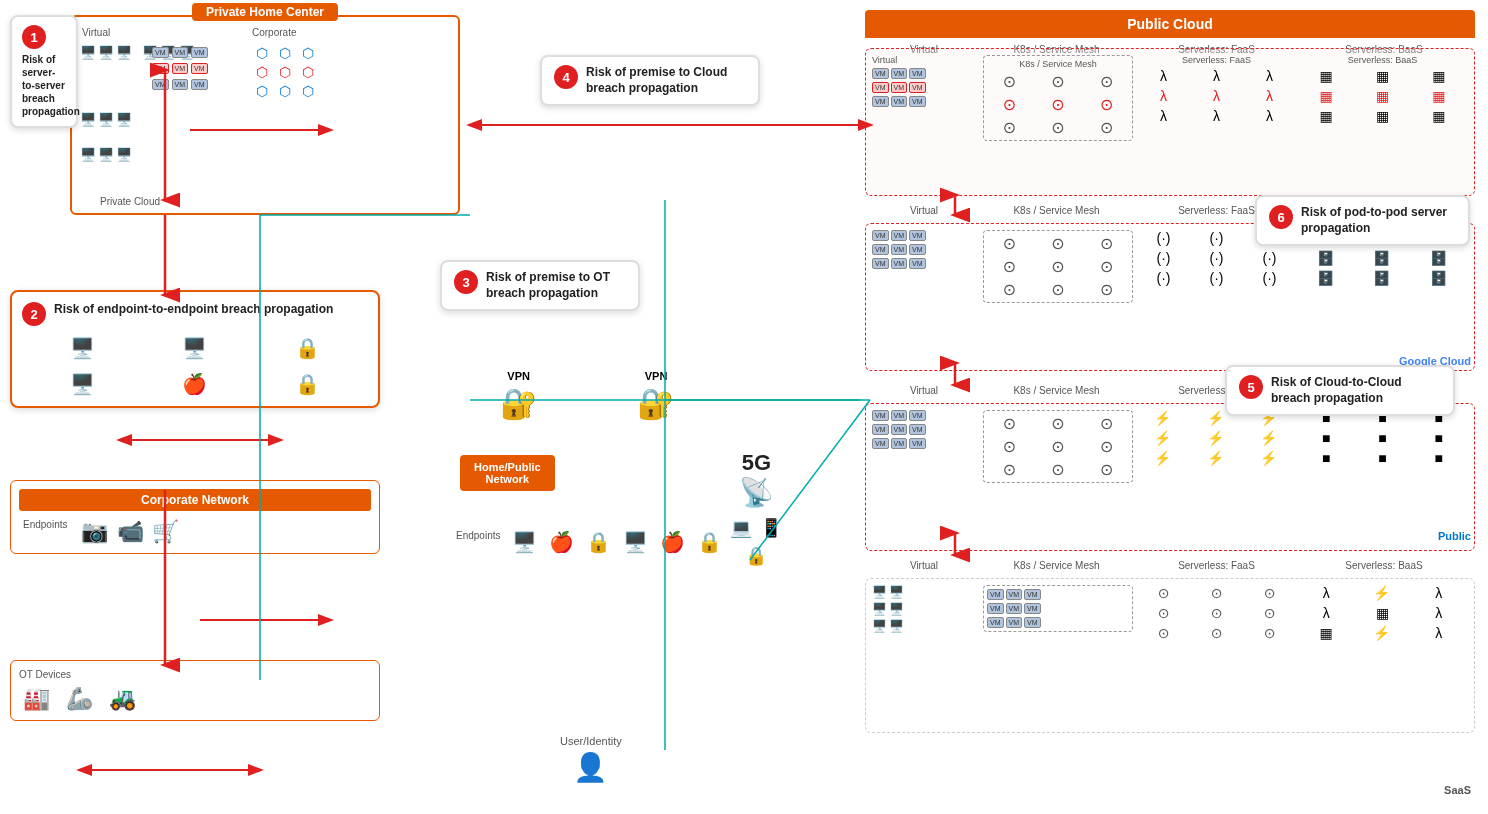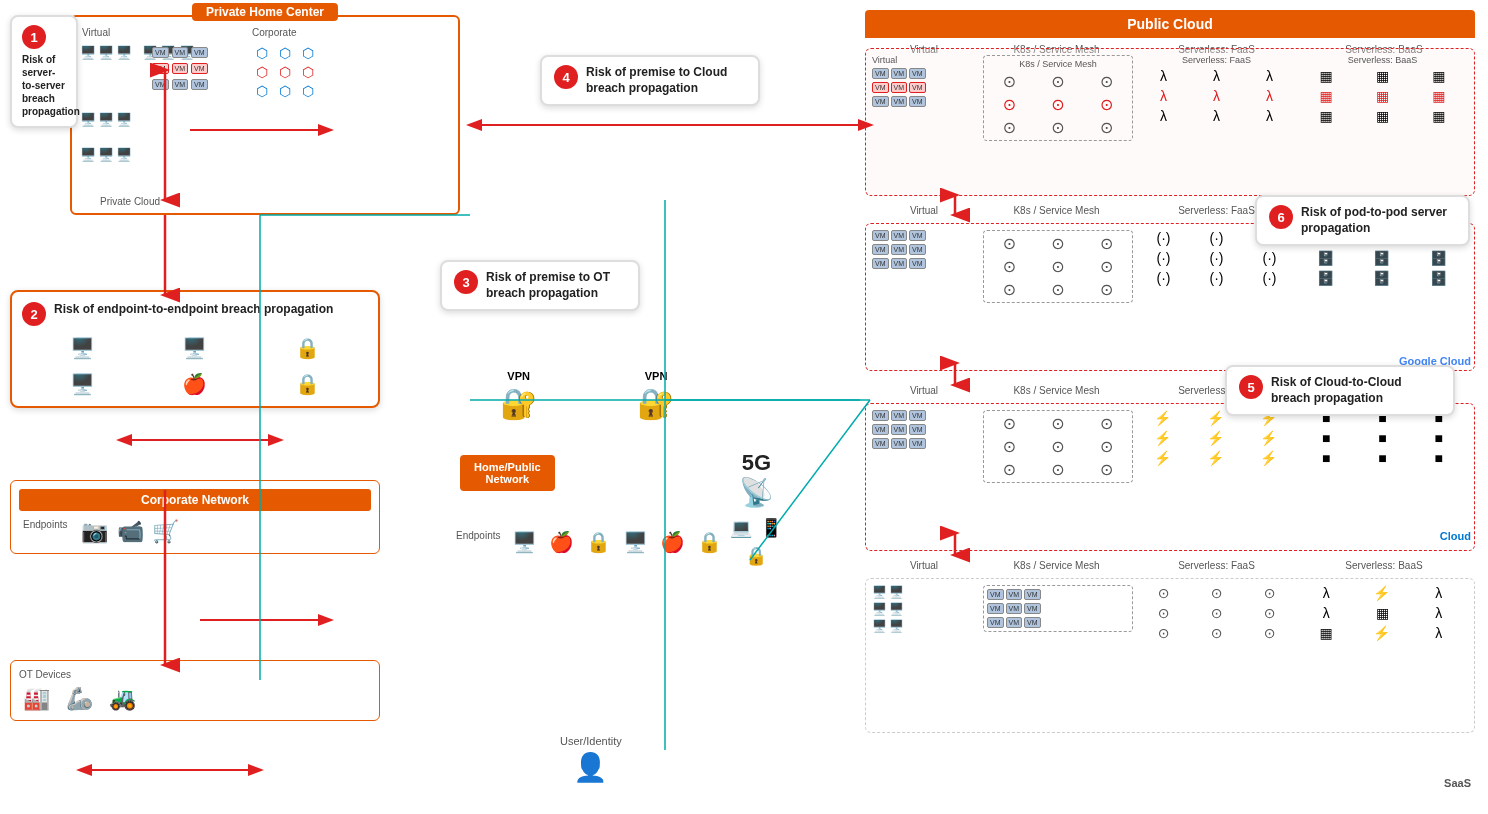--- a/index.html
+++ b/index.html
@@ -554,21 +554,21 @@
             <div style="text-align:center; font-size:14px;">■</div>
             <div style="text-align:center; font-size:14px;">■</div>
             <div style="text-align:center; font-size:14px;">■</div>
             <div style="text-align:center; font-size:14px;">■</div>
             <div style="text-align:center; font-size:14px;">■</div>
           </div>
         </div>
       </div>
     </div>
 
-    <div style="position:absolute; top:520px; right:4px; font-size:11px; color:#0078d4; font-weight:bold;">Cloud</div>
+    <div style="position:absolute; top:520px; right:4px; font-size:11px; color:#0078d4; font-weight:bold;">Public</div>
 
     <div style="position:absolute; top:550px; left:0; display:flex; gap:0; padding-left:4px;">
       <div style="width:110px; font-size:10px; color:#555; text-align:center;">Virtual</div>
       <div style="width:155px; font-size:10px; color:#555; text-align:center;">K8s / Service Mesh</div>
       <div style="width:165px; font-size:10px; color:#555; text-align:center;">Serverless: FaaS</div>
       <div style="width:170px; font-size:10px; color:#555; text-align:center;">Serverless: BaaS</div>
     </div>
 
     <div style="position:absolute; top:568px; left:0; right:0; height:155px; border:1.5px dashed #ccc; border-radius:6px; background:rgba(255,255,255,0.9); padding:6px;">
       <div style="display:flex; gap:6px; align-items:flex-start;">
@@ -629,21 +629,21 @@
             <div style="text-align:center; font-size:14px;">▦</div>
             <div style="text-align:center; font-size:14px;">λ</div>
             <div style="text-align:center; font-size:14px;">▦</div>
             <div style="text-align:center; font-size:14px;">⚡</div>
             <div style="text-align:center; font-size:14px;">λ</div>
           </div>
         </div>
       </div>
     </div>
 
-    <div style="position:absolute; bottom:11px; right:4px; font-size:11px; color:#555; font-weight:bold;">SaaS</div>
+    <div style="position:absolute; bottom:4px; right:4px; font-size:11px; color:#555; font-weight:bold;">SaaS</div>
 
     <div style="position:absolute; top:185px; left:390px; background:#fff; border:2px solid #ddd; border-radius:8px; padding:8px 12px; width:215px; box-shadow:0 2px 6px rgba(0,0,0,0.15); z-index:20;">
       <div style="display:flex; gap:8px; align-items:flex-start;">
         <div class="badge-number">6</div>
         <div class="badge-text">Risk of pod-to-pod server propagation</div>
       </div>
     </div>
 
     <div style="position:absolute; top:355px; left:360px; background:#fff; border:2px solid #ddd; border-radius:8px; padding:8px 12px; width:230px; box-shadow:0 2px 6px rgba(0,0,0,0.15); z-index:20;">
       <div style="display:flex; gap:8px; align-items:flex-start;">

